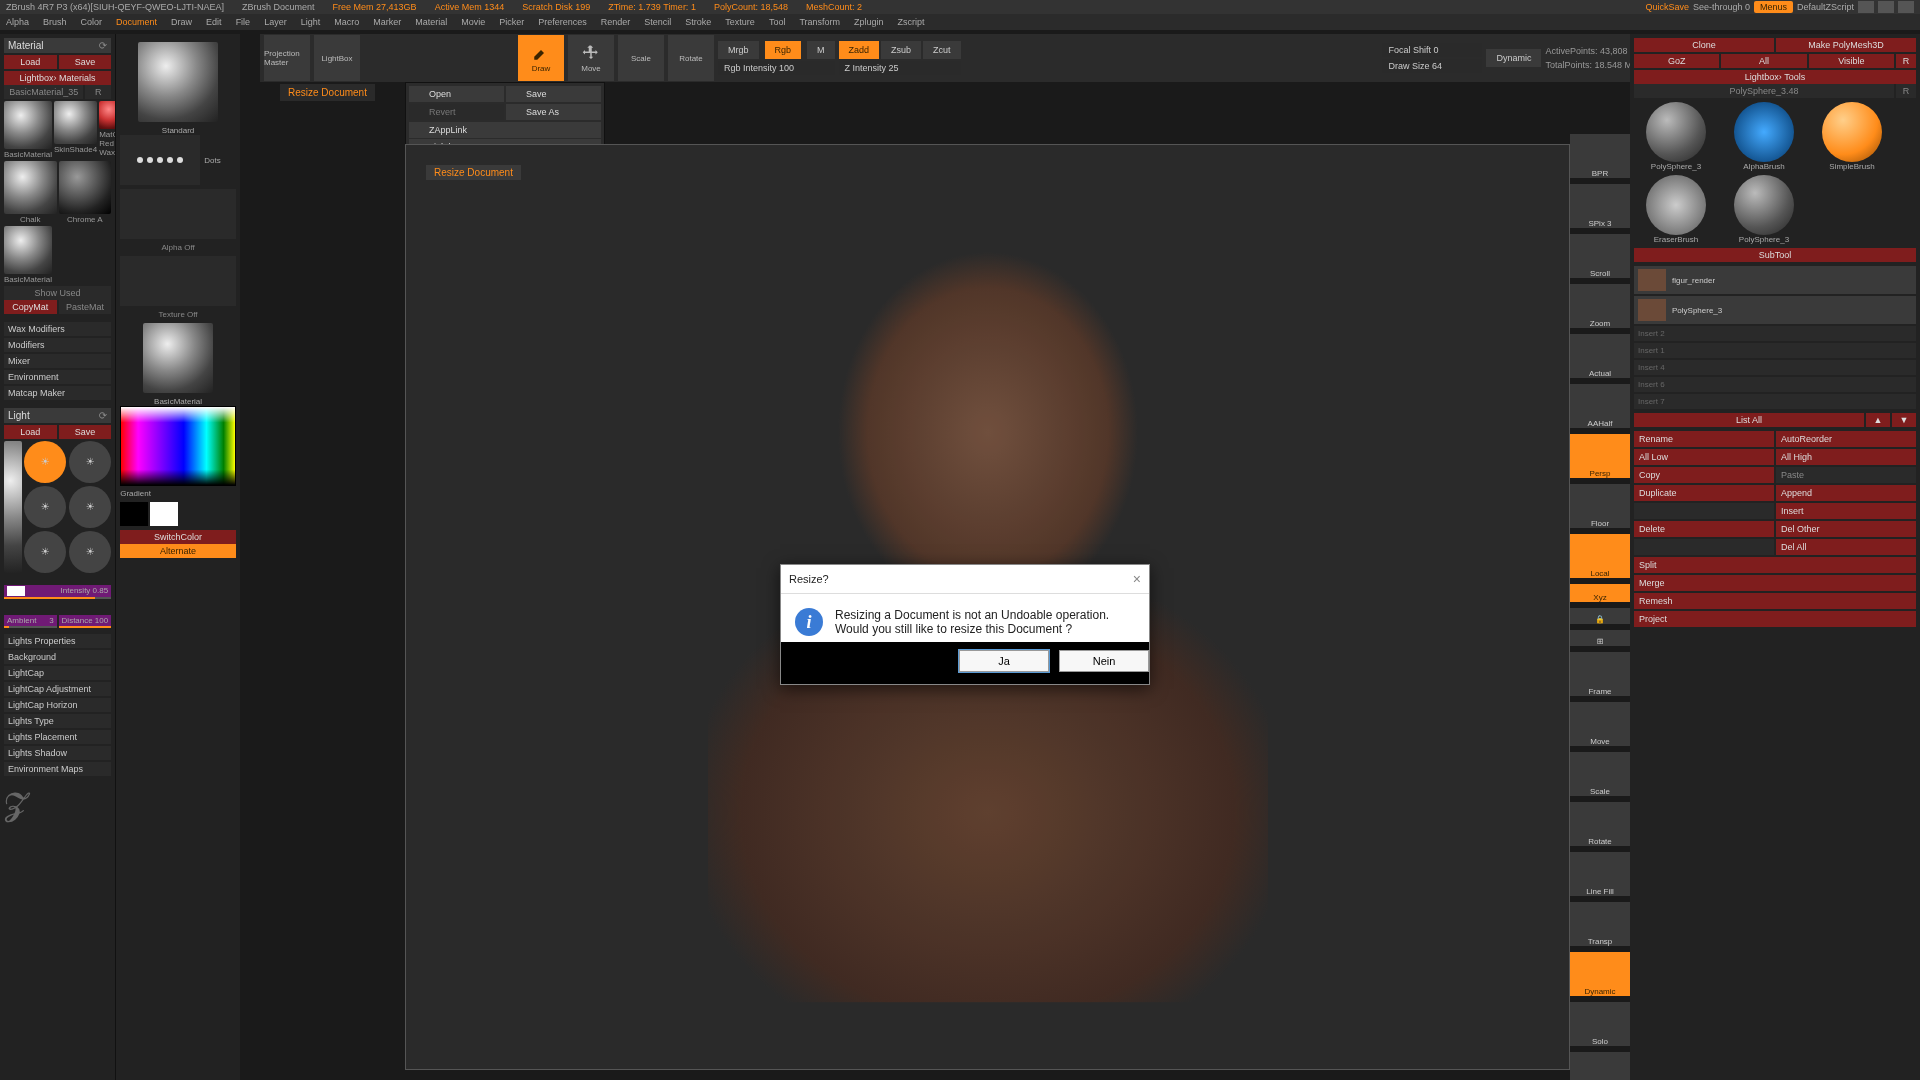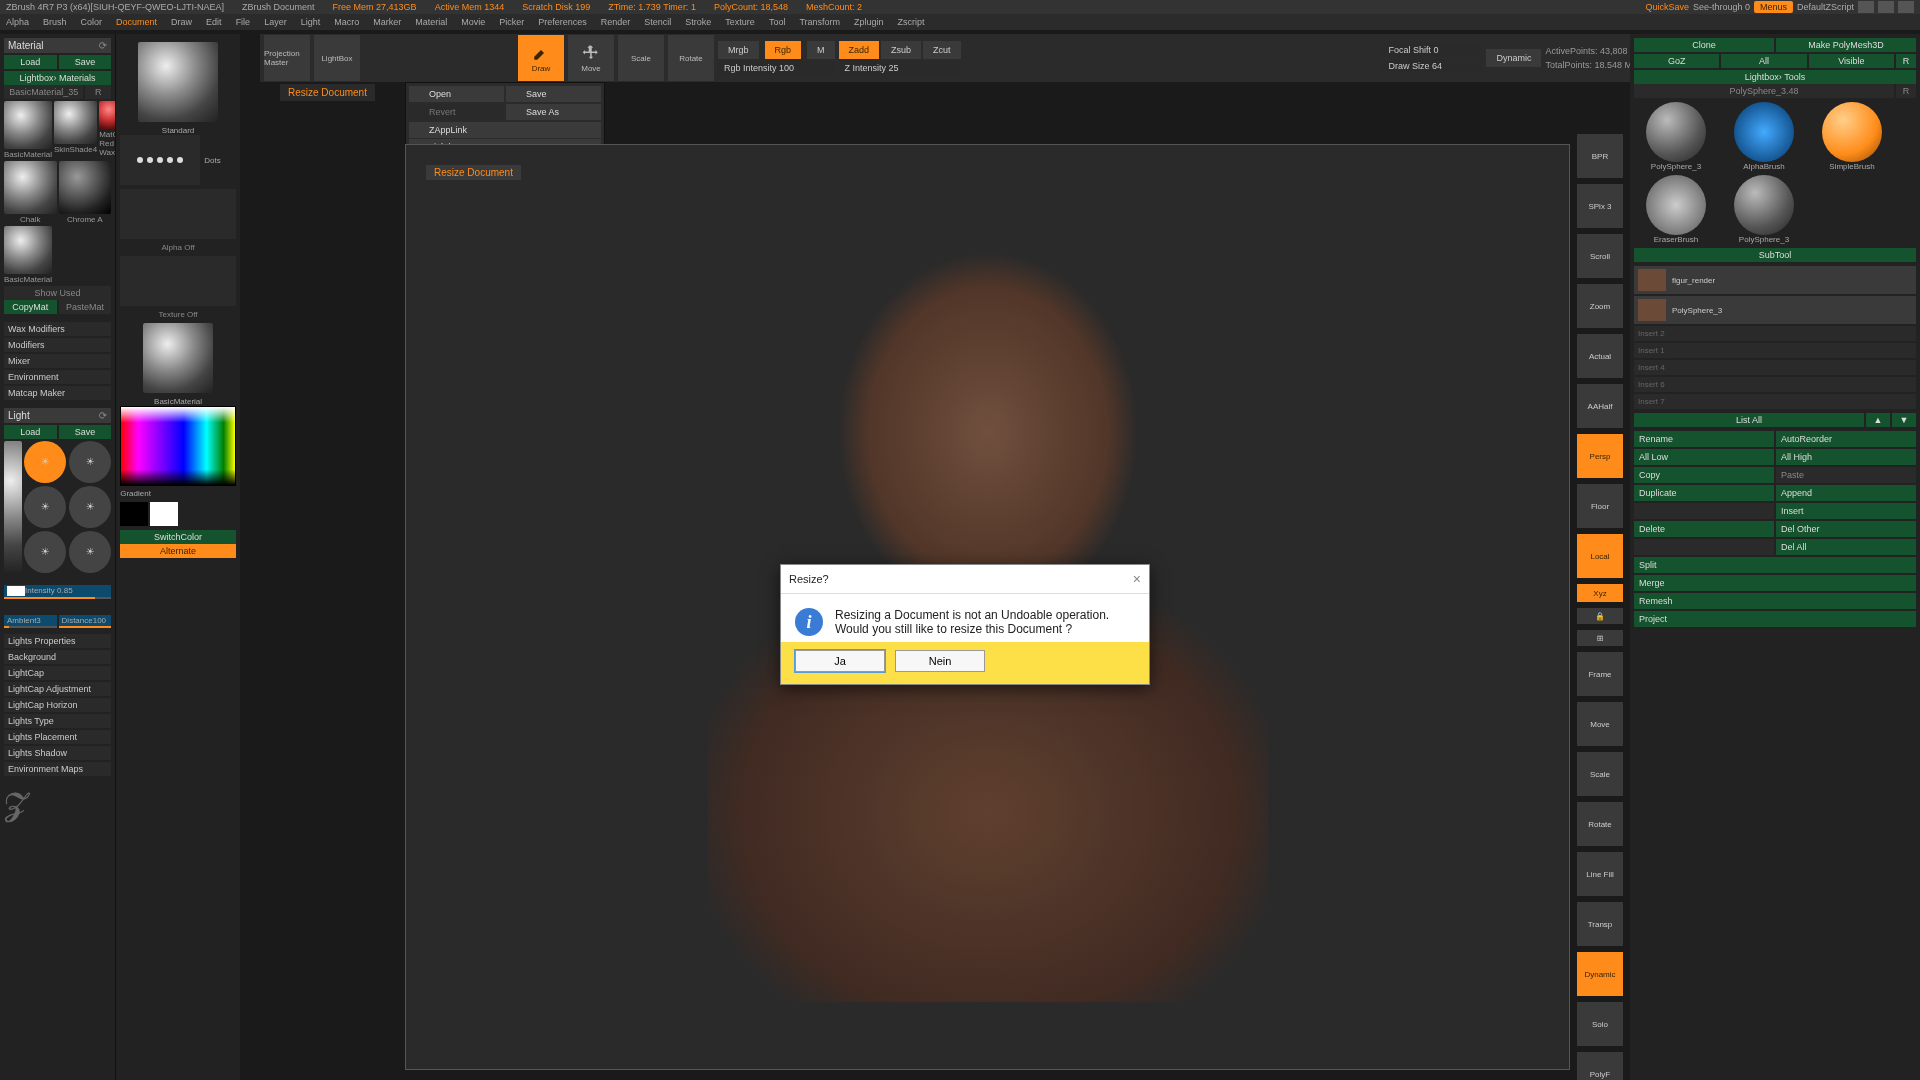--- a/index.html
+++ b/index.html
@@ -21,36 +21,36 @@
 .workspace { position: absolute; top: 34px; left: 0; right: 0; bottom: 0; }
 
 .left { position: absolute; left: 0; top: 0; bottom: 0; width: 240px; display: flex; }
 .left-a { width: 48%; background: #222; padding: 4px; overflow: hidden; }
 .left-b { width: 52%; background: #222; padding: 4px; border-left: 1px solid #111; }
 
 
 .pal-h { background: #3a3a3a; color: #ddd; font-size: 10px; padding: 2px 4px; display: flex; justify-content: space-between; align-items: center; margin-bottom: 2px; }
 .pal-h .close { color: #888; }
 
-.btn { background: #14532d; color: #ddd; padding: 2px 4px; font-size: 9px; text-align: center; border: none; }
+.btn { background: #7f1d1d; color: #ddd; padding: 2px 4px; font-size: 9px; text-align: center; border: none; }
 .btn.dark { background: #2a2a2a; color: #888; }
 .btn.orange { background: #ff8c1a; color: #3a2400; }
 
 .row { display: flex; gap: 2px; margin-bottom: 2px; }
 .row > * { flex: 1; }
 
 .thumb { width: 100%; aspect-ratio: 1; background: radial-gradient(circle at 35% 30%, #eee, #888 40%, #444 70%, #222); border-radius: 2px; }
 .thumb.red { background: radial-gradient(circle at 35% 30%, #f88, #c33 40%, #611 70%, #300); }
 .thumb.dark { background: radial-gradient(circle at 35% 30%, #999, #555 40%, #222 70%, #000); }
 .thumb-cell { display: flex; flex-direction: column; align-items: center; gap: 1px; }
 .thumb-cell span { font-size: 8px; color: #999; }
 
 .list-item { background: #2a2a2a; color: #ccc; padding: 2px 4px; font-size: 9px; margin-bottom: 2px; }
 
-.slider-lbl { display: flex; justify-content: flex-start; font-size: 8px; color: #aaa; background: #0c4a6e; padding: 1px 3px; margin-top: 12px; }
+.slider-lbl { display: flex; justify-content: space-between; font-size: 8px; color: #aaa; background: #701a75; padding: 1px 3px; margin-top: 12px; }
 .slider-bar { height: 2px; background: #555; position: relative; margin-bottom: 4px; }
 .slider-bar .fill { height: 100%; background: #ff8c1a; }
 
 .light-dot { width: 42px; height: 42px; border-radius: 50%; background: #444; display: inline-flex; align-items: center; justify-content: center; }
 .light-dot.on { background: #ff8c1a; }
 
 .gradient-pick { height: 80px; background: linear-gradient(to right, red, magenta 15%, blue 55%, cyan 75%, green 90%, yellow); position: relative; border: 1px solid #000; }
 .gradient-pick::after { content:''; position:absolute; inset:0; background: linear-gradient(to bottom, rgba(255,255,255,1), rgba(255,255,255,0) 20%, rgba(0,0,0,0) 80%, rgba(0,0,0,1)); }
 
 .swatches { display: flex; gap: 2px; margin-top: 4px; }
@@ -90,42 +90,42 @@
 
 .bottom-label { position:absolute; left:280px; top:50px; background:#2a2a2a; padding:3px 8px; font-size:10px; color:#ff8c1a; }
 
 
 .pmcol { position:absolute; left:260px; top:60px; width:140px; display:flex; flex-direction:row; gap:4px; align-items:center; }
 .pmcol .dots { width:80px; height:50px; background:#2a2a2a; display:flex; align-items:center; justify-content:center; gap:4px; }
 .pmcol .dots span { width:6px; height:6px; border-radius:50%; background:#ddd; }
 
 
 .right-a { position:absolute; right:296px; top:100px; width:48px; display:flex; flex-direction:column; gap:6px; align-items:center; }
-.vbtn { width:46px; height:44px; background:#3a3a3a; color:#ccc; display:flex; flex-direction:column; align-items:center; justify-content:center; font-size:8px; }
+.vbtn { width:60px; height:44px; background:#3a3a3a; color:#ccc; display:flex; flex-direction:column; align-items:center; justify-content:flex-end; font-size:8px; }
 .vbtn.orange { background:#ff8c1a; color:#3a2400; }
 
 .right-b { position:absolute; right:0; top:0; bottom:0; width:290px; background:#222; padding:4px; overflow:auto; }
 .right-b .hrow { display:flex; gap:2px; margin-bottom:2px; }
 .right-b .hrow > * { flex:1; }
 .brush-grid { display:flex; flex-wrap:wrap; gap:4px; margin:4px 0; }
 .brush { width:84px; display:flex; flex-direction:column; align-items:center; }
 .brush .b { width:60px; height:60px; border-radius:50%; background:radial-gradient(circle at 35% 30%, #bbb, #555 60%, #222); }
 .brush.orange .b { background:radial-gradient(circle at 35% 30%, #ffcf8a, #ff8c1a 60%, #8a4500); }
 .brush span { font-size:8px; color:#aaa; }
 
 .subtool { background:#3a3a3a; margin-bottom:2px; padding:3px 4px; display:flex; align-items:center; gap:6px; font-size:8px; color:#ccc; }
 .subtool .ic { width:28px; height:22px; background:#6b4a38; }
 .subtool.dim { background:#2a2a2a; color:#666; }
 .ops { display:flex; flex-wrap:wrap; gap:2px; }
 .ops .btn { flex:1 0 48%; text-align:left; padding:3px 5px; }
 .dlg { position:absolute; left:780px; top:530px; width:370px; background:#ececec; border:1px solid #888; box-shadow:0 4px 16px rgba(0,0,0,.6); color:#222; font-size:12px; }
 .dlg .hd { background:#ffffff; padding:6px 8px; display:flex; justify-content:space-between; align-items:center; border-bottom:1px solid #ddd; font-size:11px; }
 .dlg .bd { display:flex; gap:12px; padding:14px 14px 6px; background:#fff; }
 .dlg .info { width:28px; height:28px; border-radius:50%; background:#3a7bd5; color:#fff; display:flex; align-items:center; justify-content:center; font-weight:bold; font-style:italic; font-family:Georgia,serif; font-size:18px; }
-.dlg .ft { display:flex; justify-content:flex-start; gap:10px; padding:8px 14px 12px; background:#fde047; }
+.dlg .ft { display:flex; justify-content:flex-end; gap:10px; padding:8px 0 12px; background:#000000; }
 .dlg button { width:90px; padding:4px 0; background:#f7f7f7; border:1px solid #999; font-size:11px; }
 .dlg button.primary { outline:1px solid #5a9bd5; }
 .dlg .x { color:#888; font-size:14px; }
 </style>
 </head>
 <body>
 
 <div class="titlebar">
   <span>ZBrush 4R7 P3 (x64)[SIUH-QEYF-QWEO-LJTI-NAEA]</span>
   <span>ZBrush Document</span>

